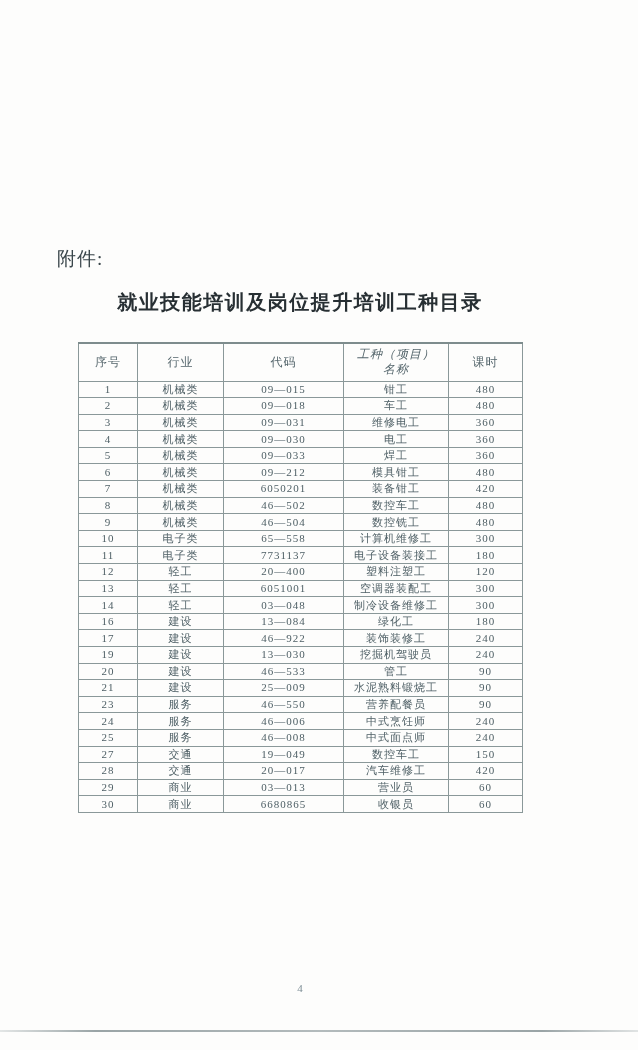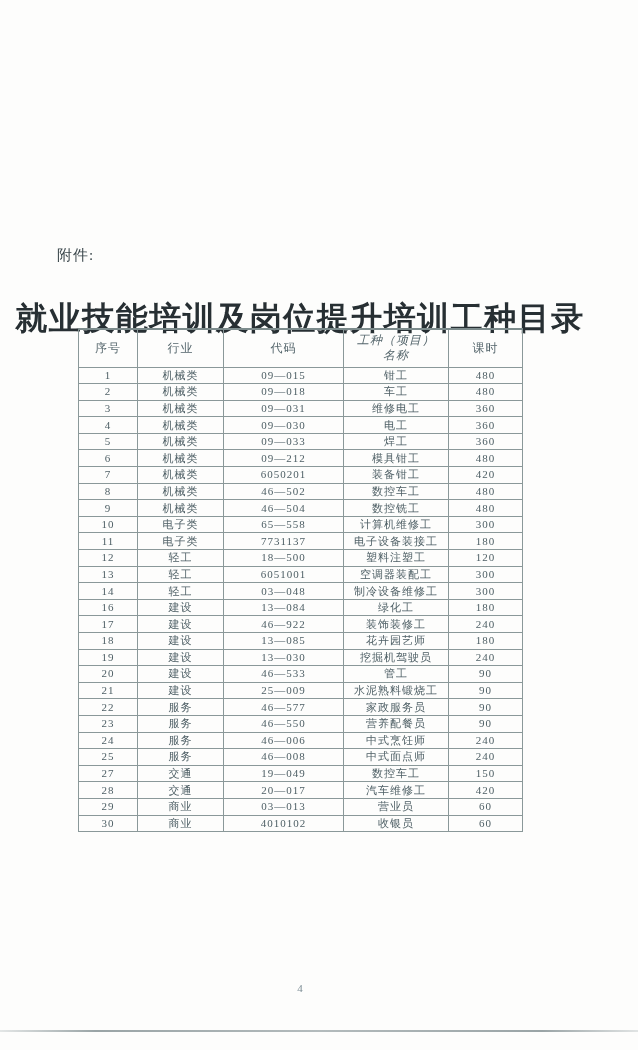--- a/index.html
+++ b/index.html
@@ -11,39 +11,39 @@
     height: 1050px;
     position: relative;
     background: #fdfdfc;
     font-family: "Liberation Serif", "DejaVu Serif", serif;
     overflow: hidden;
   }
   .attachment-label {
     position: absolute;
     left: 57px;
     top: 246px;
-    font-size: 15px;
+    font-size: 19px;
     color: #3a464b;
     letter-spacing: 1px;
   }
   .doc-title {
     position: absolute;
     left: 0;
     top: 276px;
     width: 600px;
     text-align: center;
-    font-size: 32px;
+    font-size: 20px;
     font-weight: bold;
     color: #272f33;
     letter-spacing: 1.5px;
   }
   table.catalog {
     position: absolute;
     left: 78px;
-    top: 328px;
+    top: 342px;
     border-collapse: collapse;
     table-layout: fixed;
     width: 444px;
     font-size: 11px;
     color: #4f6066;
   }
   table.catalog col.c-no   { width: 59px; }
   table.catalog col.c-ind  { width: 86px; }
   table.catalog col.c-code { width: 120px; }
   table.catalog col.c-job  { width: 105px; }
@@ -194,21 +194,21 @@
       <tr>
     <td>11</td>
     <td>电子类</td>
     <td>7731137</td>
     <td>电子设备装接工</td>
     <td>180</td>
   </tr>
       <tr>
     <td>12</td>
     <td>轻工</td>
-    <td>18—500</td>
+    <td>20—400</td>
     <td>塑料注塑工</td>
     <td>120</td>
   </tr>
       <tr>
     <td>13</td>
     <td>轻工</td>
     <td>6051001</td>
     <td>空调器装配工</td>
     <td>300</td>
   </tr>
@@ -227,52 +227,38 @@
     <td>180</td>
   </tr>
       <tr>
     <td>17</td>
     <td>建设</td>
     <td>46—922</td>
     <td>装饰装修工</td>
     <td>240</td>
   </tr>
       <tr>
-    <td>18</td>
-    <td>建设</td>
-    <td>13—085</td>
-    <td>花卉园艺师</td>
-    <td>180</td>
-  </tr>
-      <tr>
     <td>19</td>
     <td>建设</td>
     <td>13—030</td>
     <td>挖掘机驾驶员</td>
     <td>240</td>
   </tr>
       <tr>
     <td>20</td>
     <td>建设</td>
     <td>46—533</td>
     <td>管工</td>
     <td>90</td>
   </tr>
       <tr>
     <td>21</td>
     <td>建设</td>
     <td>25—009</td>
     <td>水泥熟料锻烧工</td>
-    <td>90</td>
-  </tr>
-      <tr>
-    <td>22</td>
-    <td>服务</td>
-    <td>46—577</td>
-    <td>家政服务员</td>
     <td>90</td>
   </tr>
       <tr>
     <td>23</td>
     <td>服务</td>
     <td>46—550</td>
     <td>营养配餐员</td>
     <td>90</td>
   </tr>
       <tr>
@@ -306,21 +292,21 @@
       <tr>
     <td>29</td>
     <td>商业</td>
     <td>03—013</td>
     <td>营业员</td>
     <td>60</td>
   </tr>
       <tr>
     <td>30</td>
     <td>商业</td>
-    <td>4010102</td>
+    <td>6680865</td>
     <td>收银员</td>
     <td>60</td>
   </tr>
     </tbody>
 </table>
 
 <div class="page-number">4</div>
 
 <div class="scan-bottom-line"></div>
 

